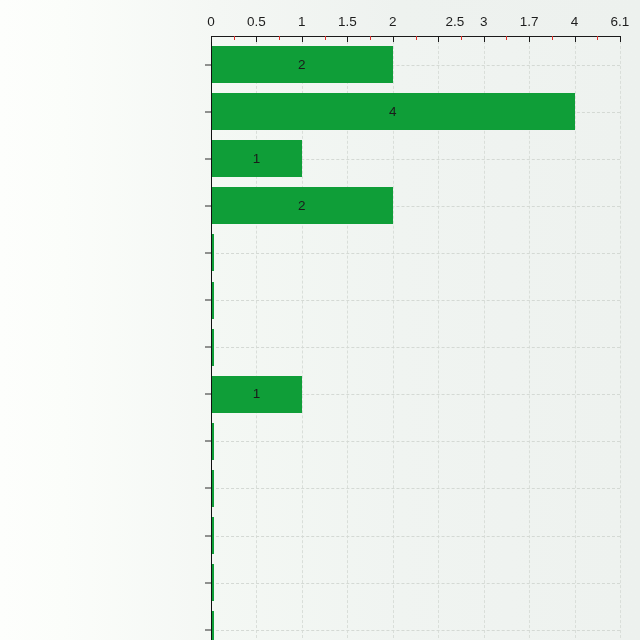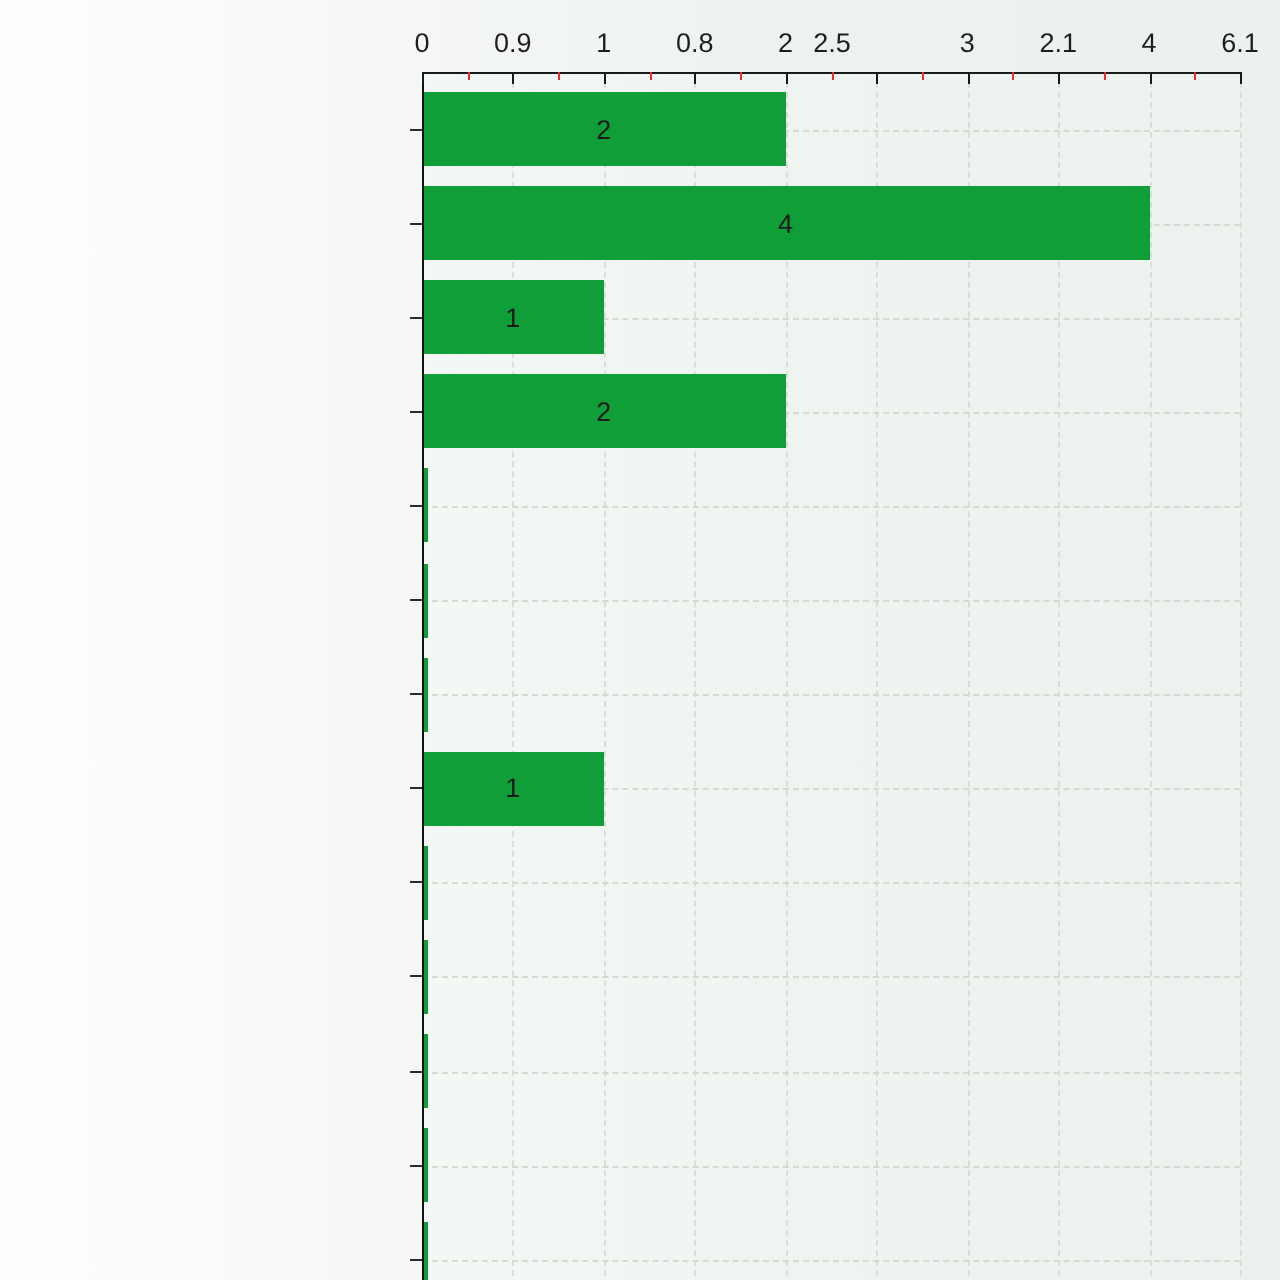--- a/index.html
+++ b/index.html
@@ -203,27 +203,27 @@
       <div class="tick-minor" style="left: 324.611px; border-left-color: rgb(224, 48, 42);"></div>
       <div class="tick-minor" style="left: 370.056px; border-left-color: rgb(224, 48, 42);"></div>
       <div class="tick-minor" style="left: 415.5px; border-left-color: rgb(224, 48, 42);"></div>
       <div class="tick-minor" style="left: 460.944px; border-left-color: rgb(224, 48, 42);"></div>
       <div class="tick-minor" style="left: 506.389px; border-left-color: rgb(224, 48, 42);"></div>
       <div class="tick-minor" style="left: 551.833px; border-left-color: rgb(224, 48, 42);"></div>
       <div class="tick-minor" style="left: 597.278px; border-left-color: rgb(224, 48, 42);"></div>
     </div>
   <div id="xlabels-layer">
       <div class="tick-label-x" style="left: 211px;">0</div>
-      <div class="tick-label-x" style="left: 256.444px;">0.9</div>
+      <div class="tick-label-x" style="left: 256.444px;">0.5</div>
       <div class="tick-label-x" style="left: 301.889px;">1</div>
-      <div class="tick-label-x" style="left: 347.333px;">0.8</div>
+      <div class="tick-label-x" style="left: 347.333px;">1.5</div>
       <div class="tick-label-x" style="left: 392.778px;">2</div>
-      <div class="tick-label-x" style="left: 416px;">2.5</div>
+      <div class="tick-label-x" style="left: 455px;">2.5</div>
       <div class="tick-label-x" style="left: 483.667px;">3</div>
-      <div class="tick-label-x" style="left: 529.111px;">2.1</div>
+      <div class="tick-label-x" style="left: 529.111px;">1.7</div>
       <div class="tick-label-x" style="left: 574.556px;">4</div>
       <div class="tick-label-x" style="left: 620px;">6.1</div>
     </div>
   <div id="catlabels-layer">
       <div class="cat-tick" style="top: 64.5px;"></div>
       <div class="cat-tick" style="top: 111.6px;"></div>
       <div class="cat-tick" style="top: 158.7px;"></div>
       <div class="cat-tick" style="top: 205.8px;"></div>
       <div class="cat-tick" style="top: 252.9px;"></div>
       <div class="cat-tick" style="top: 300px;"></div>

